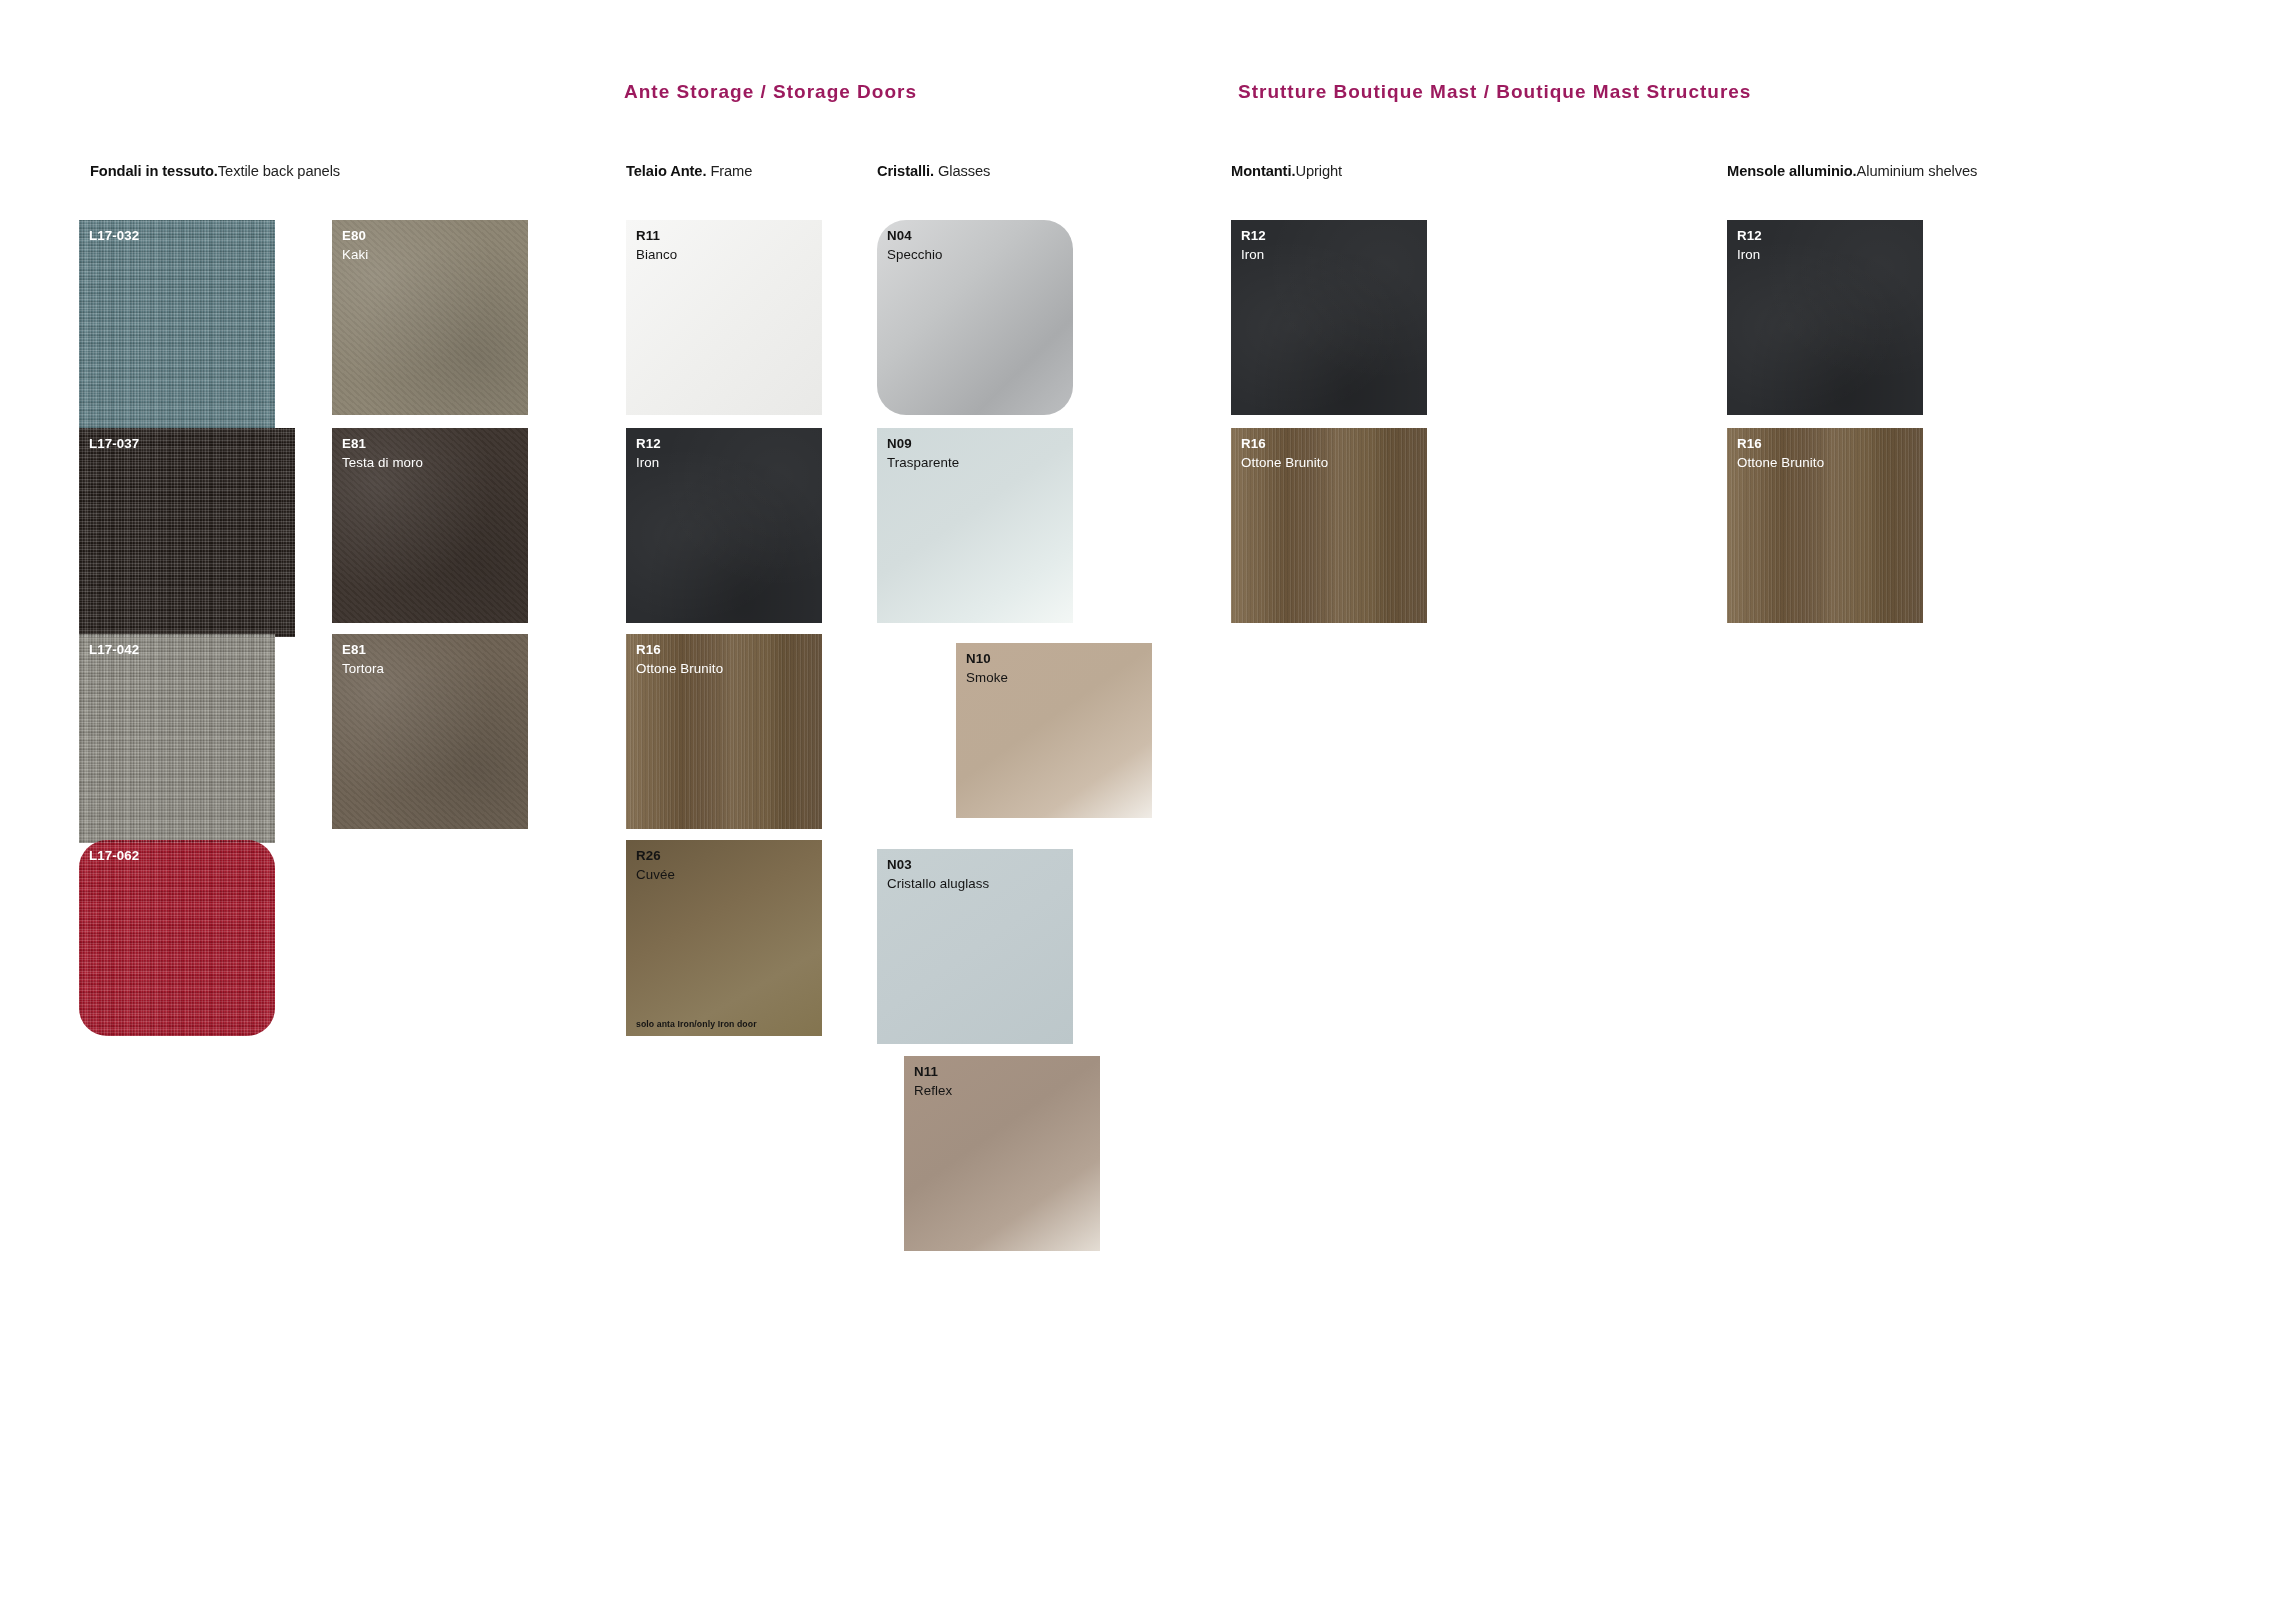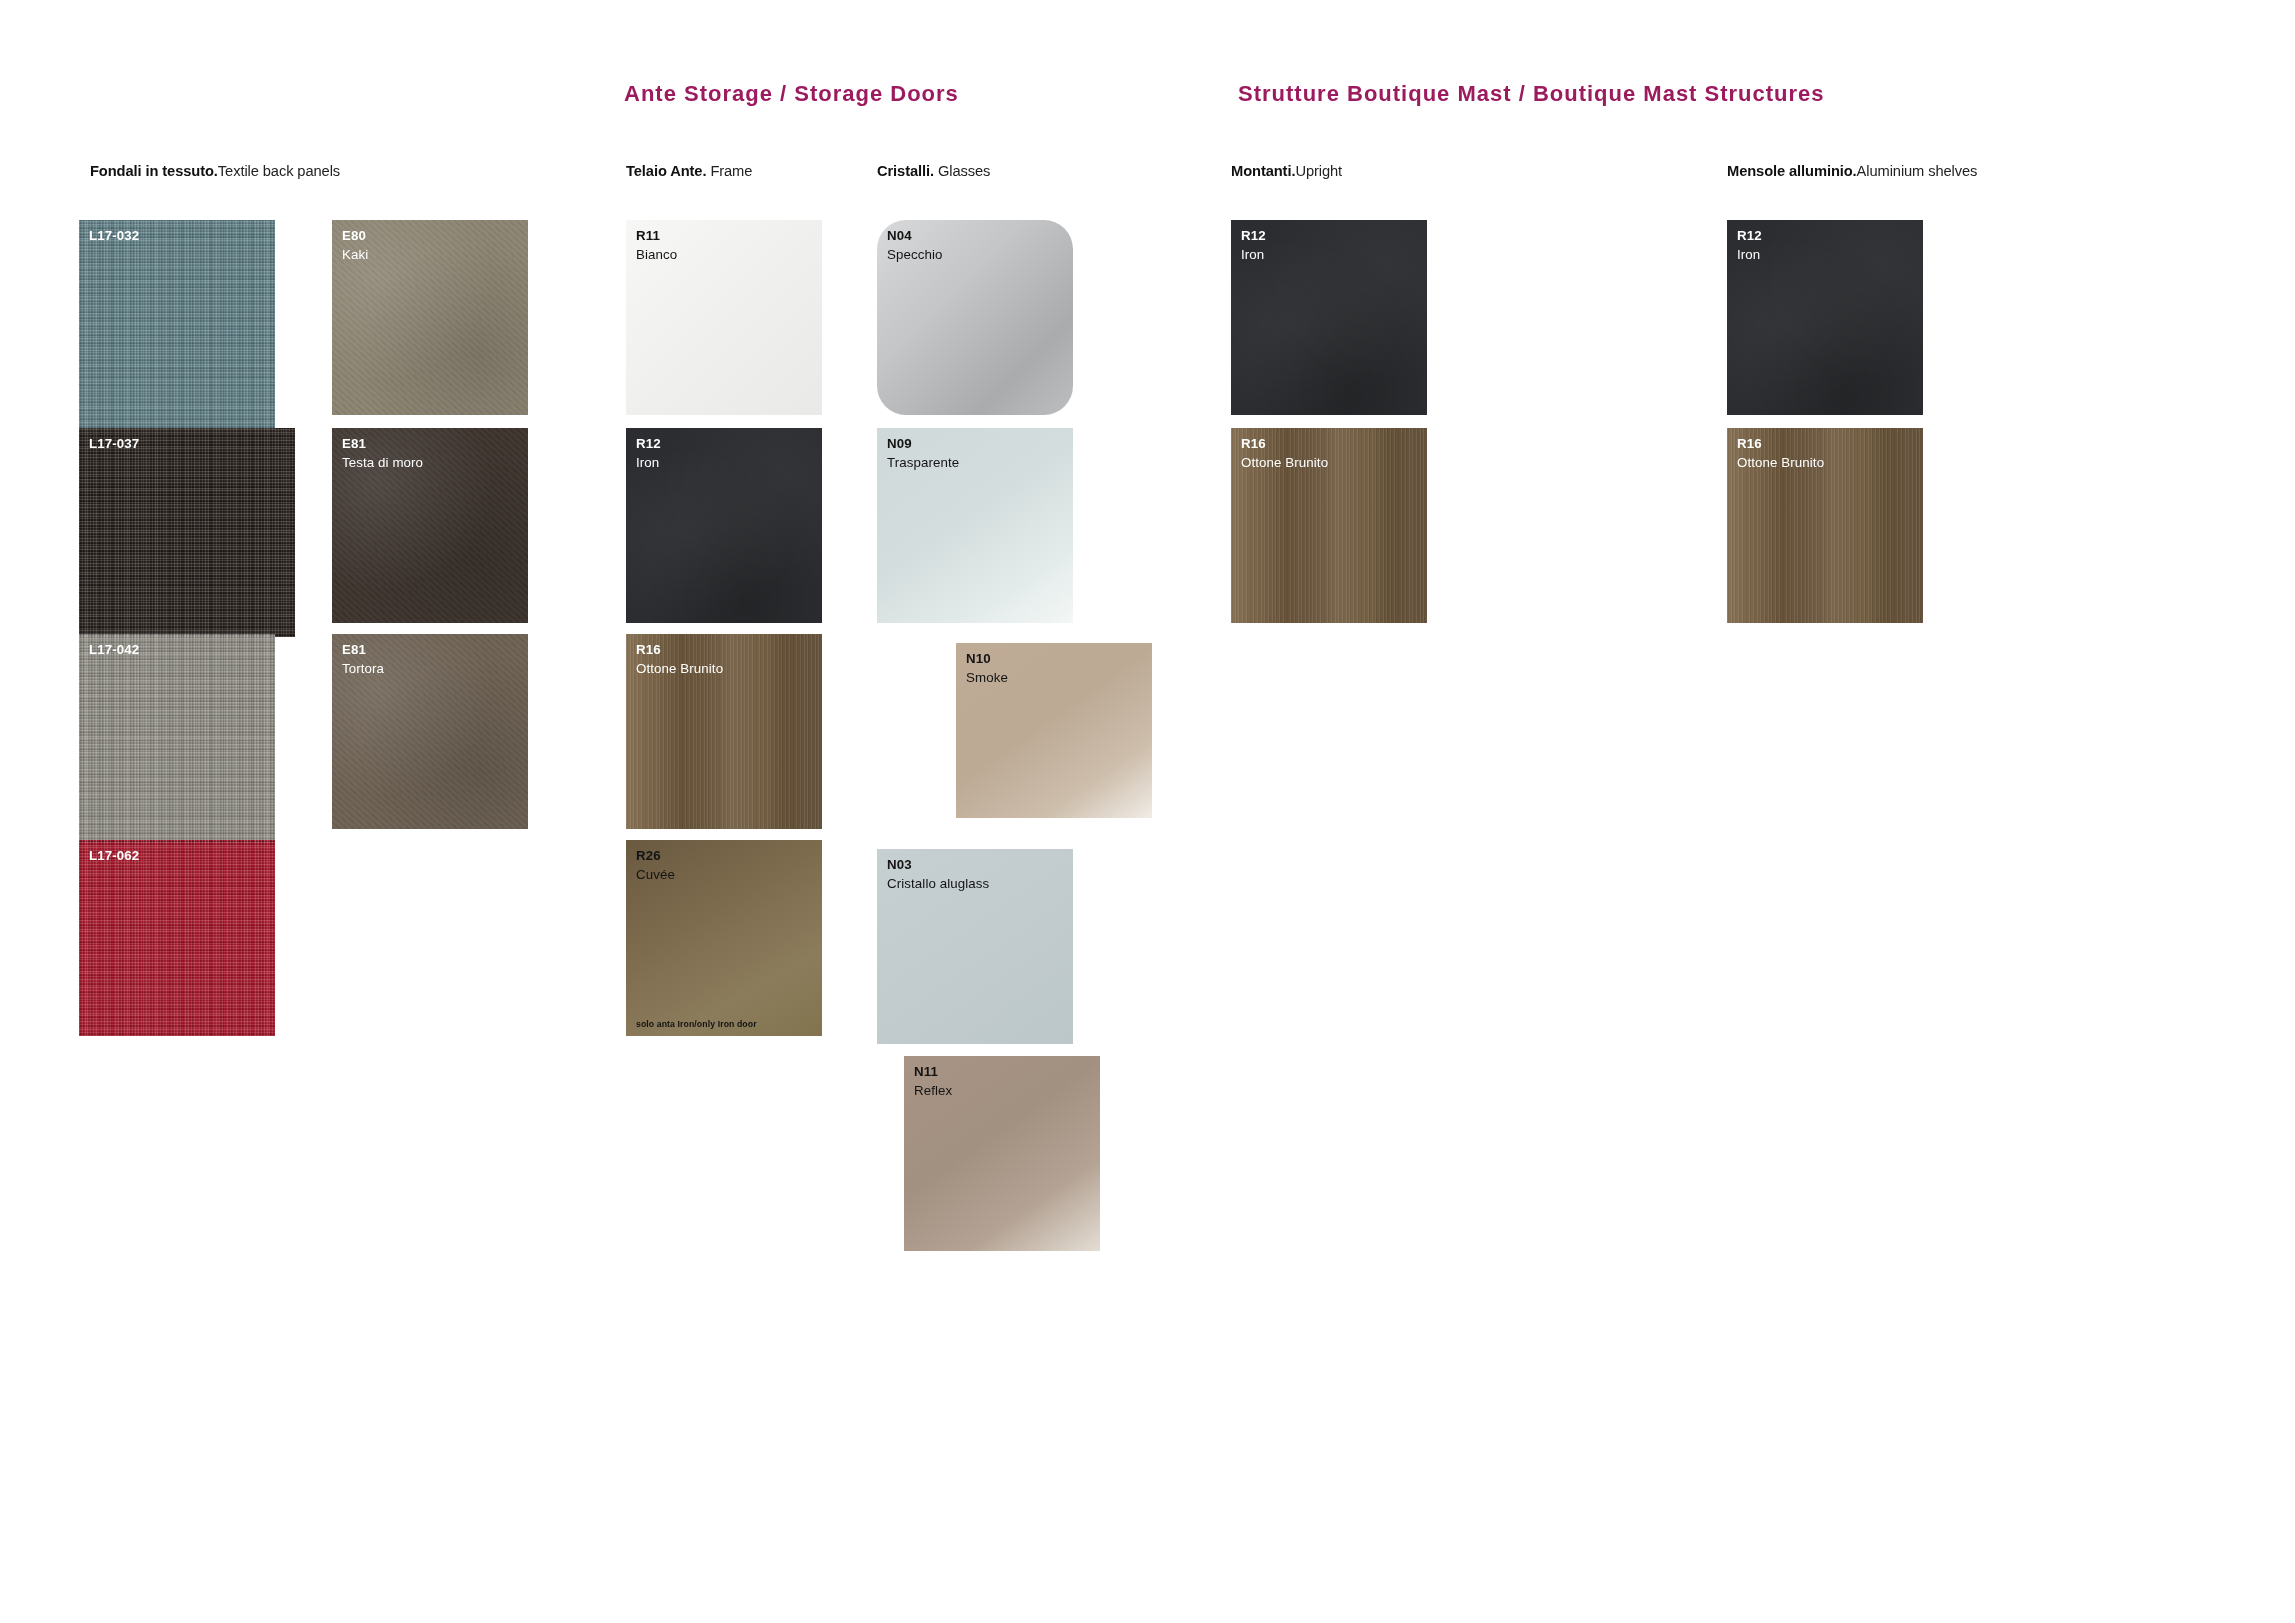--- a/index.html
+++ b/index.html
@@ -12,21 +12,21 @@
     height: 1624px;
     position: relative;
     font-family: "Liberation Sans", sans-serif;
     color: #1a1a1a;
     overflow: hidden;
   }
 
   
   .section-title {
     position: absolute;
-    font-size: 22px;
+    font-size: 19px;
     font-weight: 700;
     letter-spacing: 1px;
     color: #9c1a5e;
     white-space: nowrap;
   }
   #sec-ante   { left: 624px; top: 81px; }
   #sec-mast   { left: 1238px; top: 81px; }
 
   
   .group-label {
@@ -173,21 +173,21 @@
   <span class="name"></span>
 </div>
 <div class="swatch weave light-text" style="left:79px; top:428px; width:196px; height:209px; background:#241d19;padding-left:20px;">
   <span class="code">L17-037</span>
   <span class="name"></span>
 </div>
 <div class="swatch weave light-text" style="left:79px; top:634px; width:196px; height:209px; background:#8f8d84;">
   <span class="code">L17-042</span>
   <span class="name"></span>
 </div>
-<div class="swatch weave light-text" style="left:79px; top:840px; width:196px; height:196px; background:#a8162a;">
+<div class="swatch weave light-text" style="left:79px; top:840px; width:196px; height:196px; background:#a8162a;border-radius:28px;">
   <span class="code">L17-062</span>
   <span class="name"></span>
 </div>
 
 <div class="swatch leather light-text" style="left:332px; top:220px; width:196px; height:195px; background:#8b8371;">
   <span class="code">E80</span>
   <span class="name">Kaki</span>
 </div>
 <div class="swatch leather light-text" style="left:332px; top:428px; width:196px; height:195px; background:#3c332d;">
   <span class="code">E81</span>

